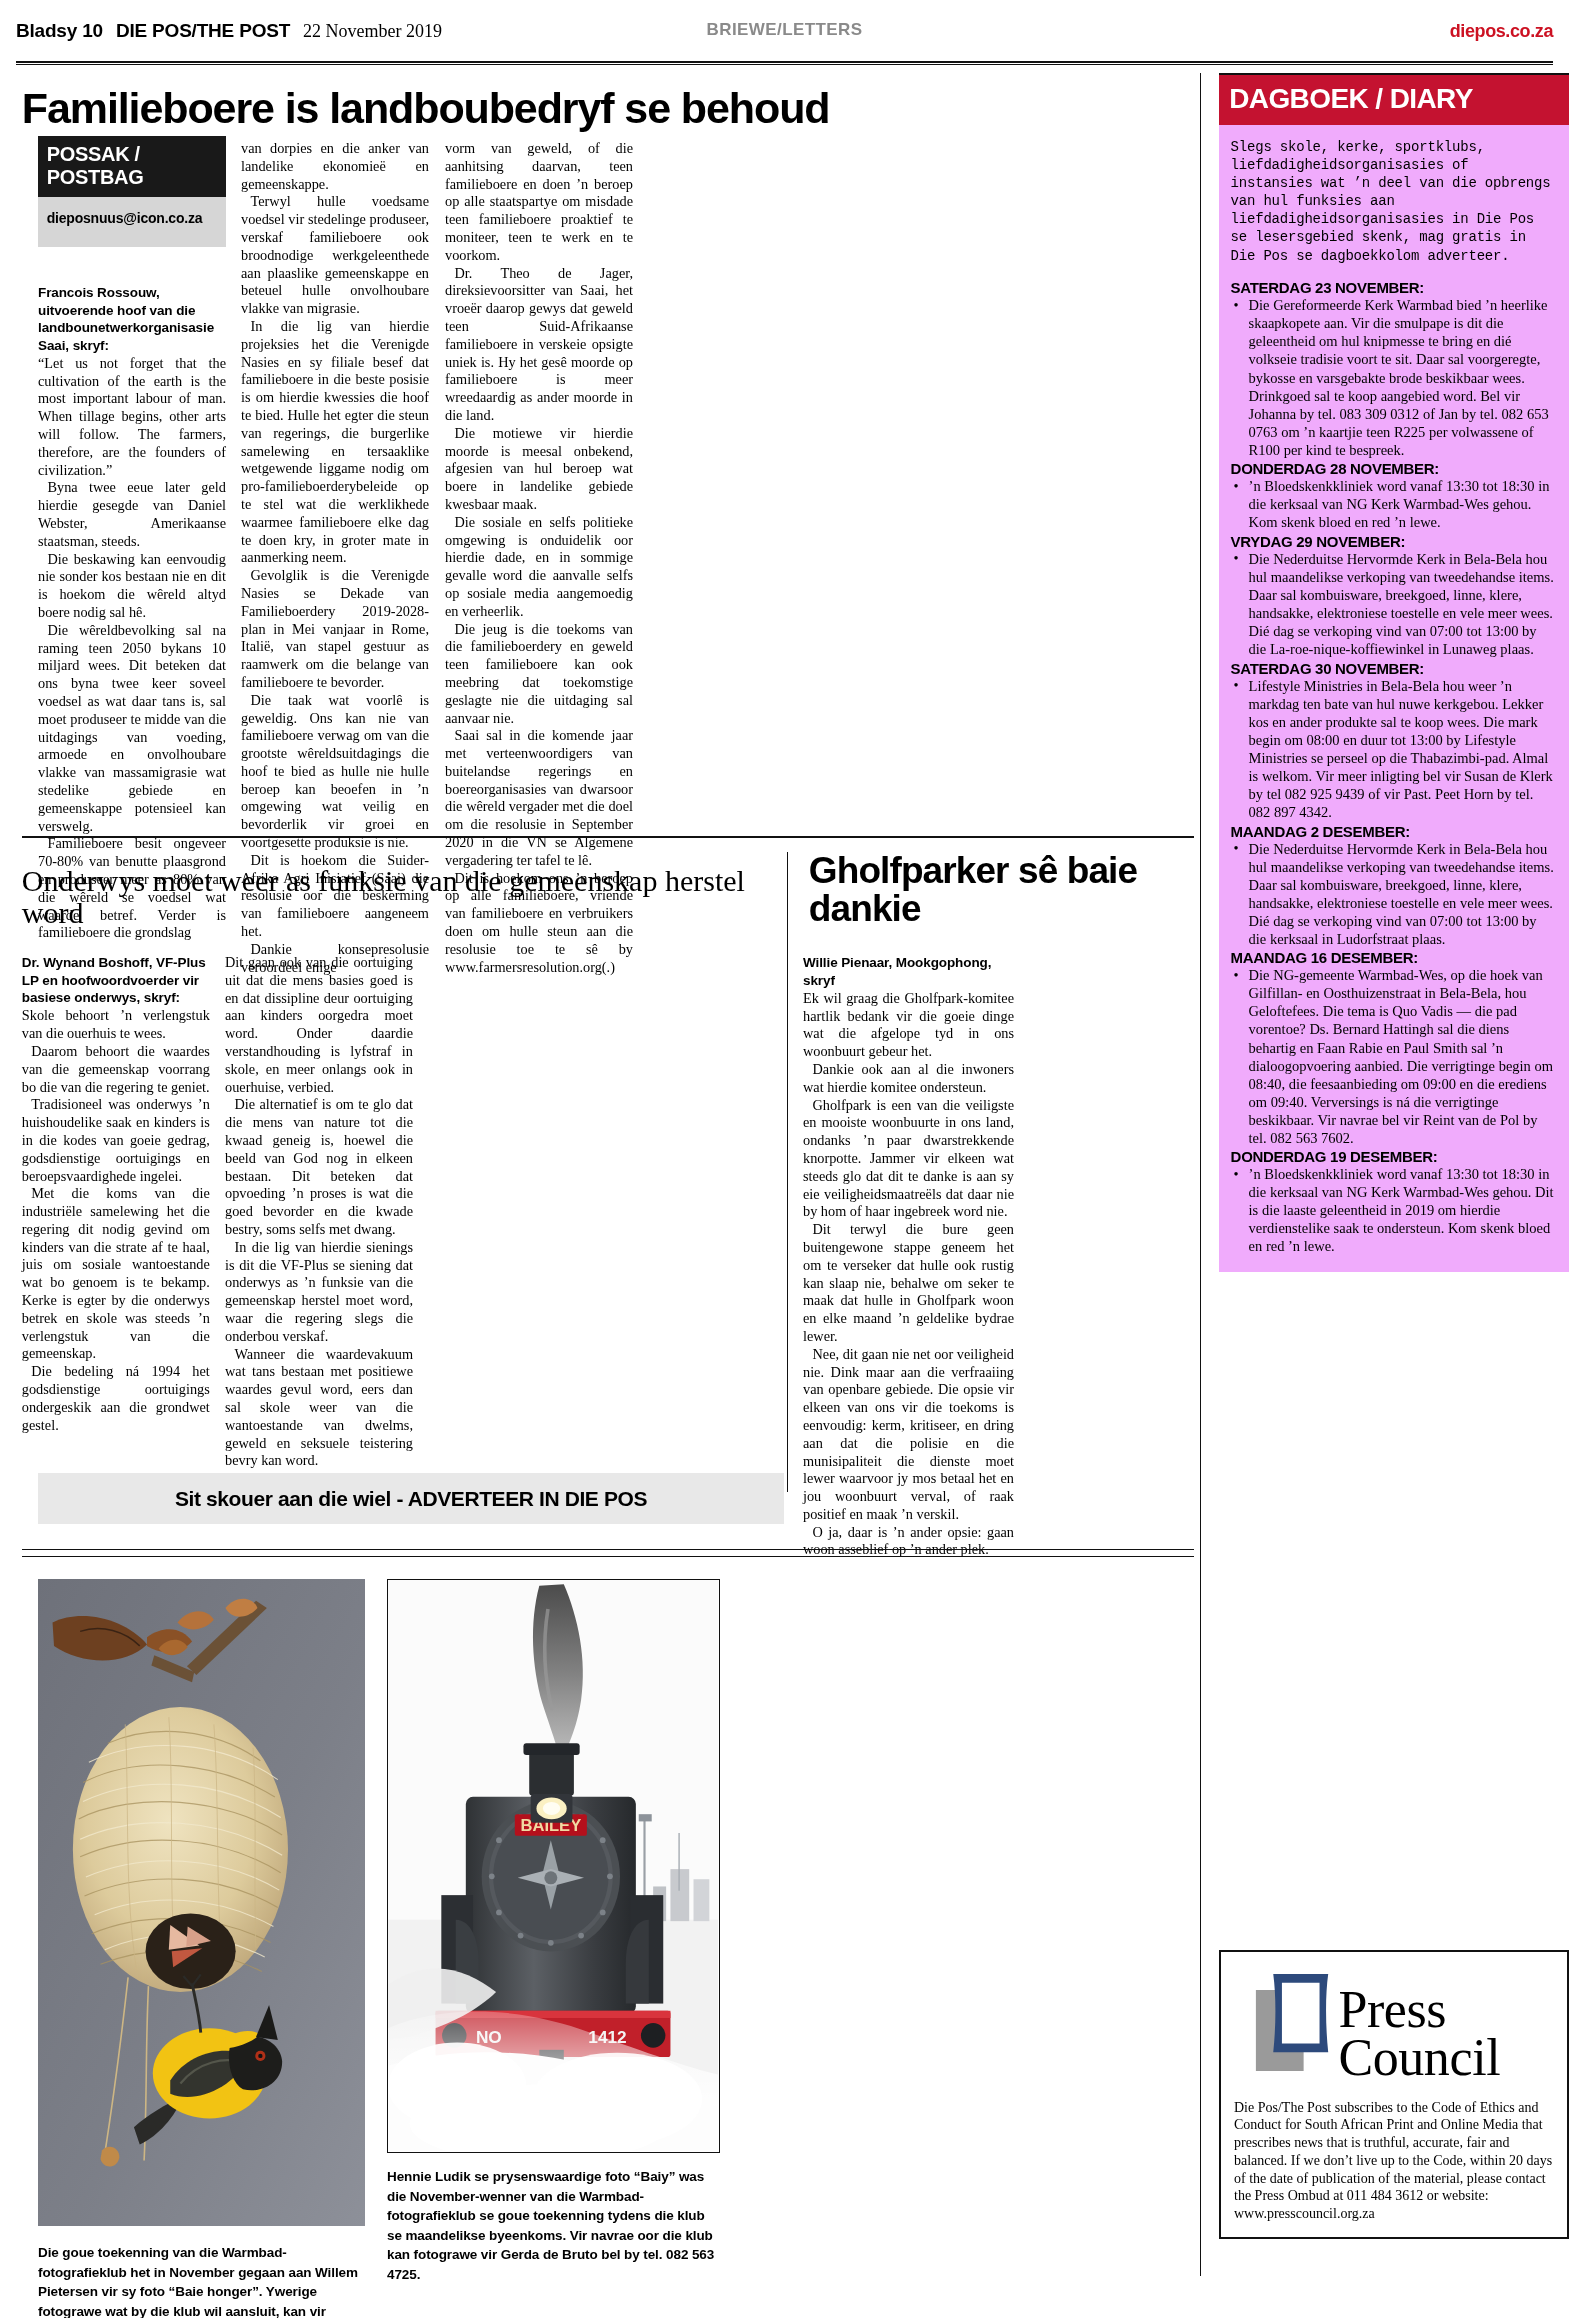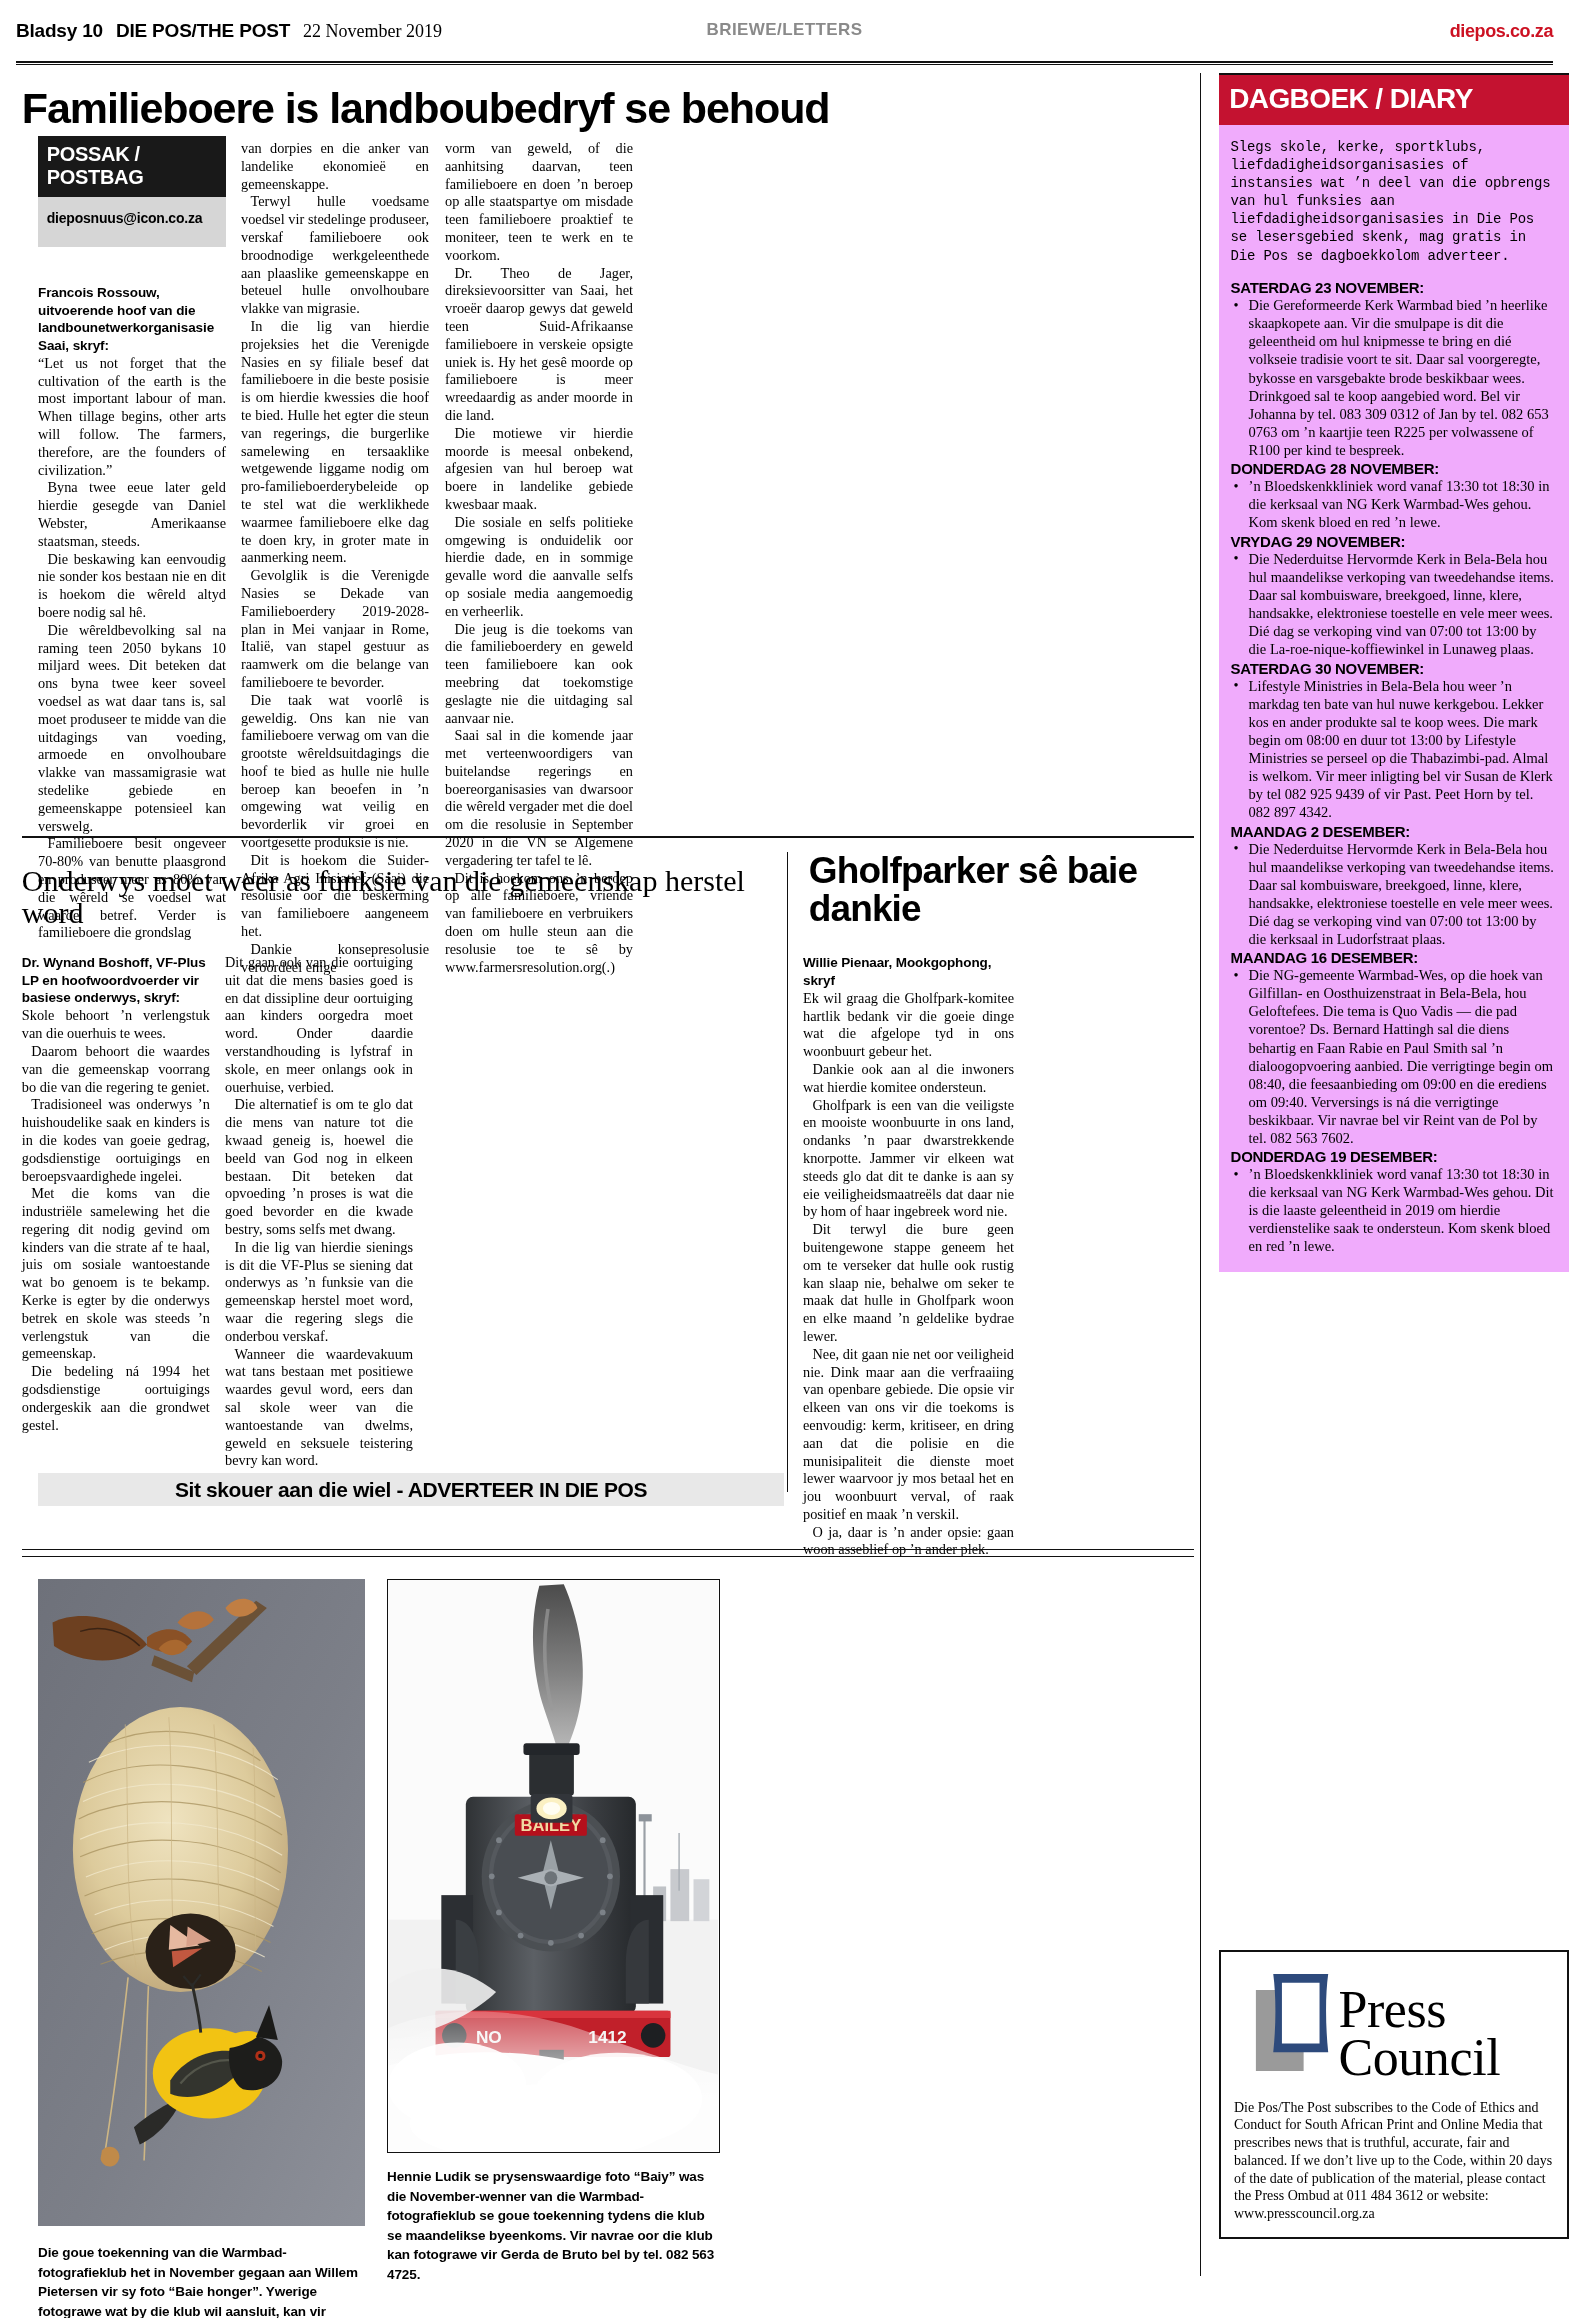--- a/index.html
+++ b/index.html
@@ -278,21 +278,21 @@
           <p class="noind">Ek wil graag die Gholfpark-komitee hartlik bedank vir die goeie dinge wat die afgelope tyd in ons woonbuurt gebeur het.</p>
           <p>Dankie ook aan al die inwoners wat hierdie komitee ondersteun.</p>
           <p>Gholfpark is een van die veiligste en mooiste woonbuurte in ons land, ondanks ’n paar dwarstrekkende knorpotte. Jammer vir elkeen wat steeds glo dat dit te danke is aan sy eie veiligheidsmaatreëls dat daar nie by hom of haar ingebreek word nie.</p>
           <p>Dit terwyl die bure geen buitengewone stappe geneem het om te verseker dat hulle ook rustig kan slaap nie, behalwe om seker te maak dat hulle in Gholfpark woon en elke maand ’n geldelike bydrae lewer.</p>
           <p>Nee, dit gaan nie net oor veiligheid nie. Dink maar aan die verfraaiing van openbare gebiede. Die opsie vir elkeen van ons vir die toekoms is eenvoudig: kerm, kritiseer, en dring aan dat die polisie en die munisipaliteit die dienste moet lewer waarvoor jy mos betaal het en jou woonbuurt verval, of raak positief en maak ’n verskil.</p>
           <p>O ja, daar is ’n ander opsie: gaan woon asseblief op ’n ander plek.</p>
         </div>
       </div>
     </div>
 
-    <div class="advert" style="left:22px; top:1400px; width:746px; height:33px;">
+    <div class="advert" style="left:22px; top:1400px; width:746px; height:51px;">
       <span>Sit skouer aan die wiel - ADVERTEER IN DIE POS</span>
     </div>
 
     <div class="rule-h" style="left:5.8px; top:1476px; width:1172px;"></div>
     <div class="rule-h" style="left:5.8px; top:1483px; width:1172px;"></div>
 
     <div class="photo" style="left:22px; top:1506px; width:327px; height:647px;">
       <svg viewBox="0 0 450 890" width="327" height="647" preserveAspectRatio="none">
         <defs>
           <linearGradient id="bgsky" x1="0" y1="0" x2="1" y2="1">

